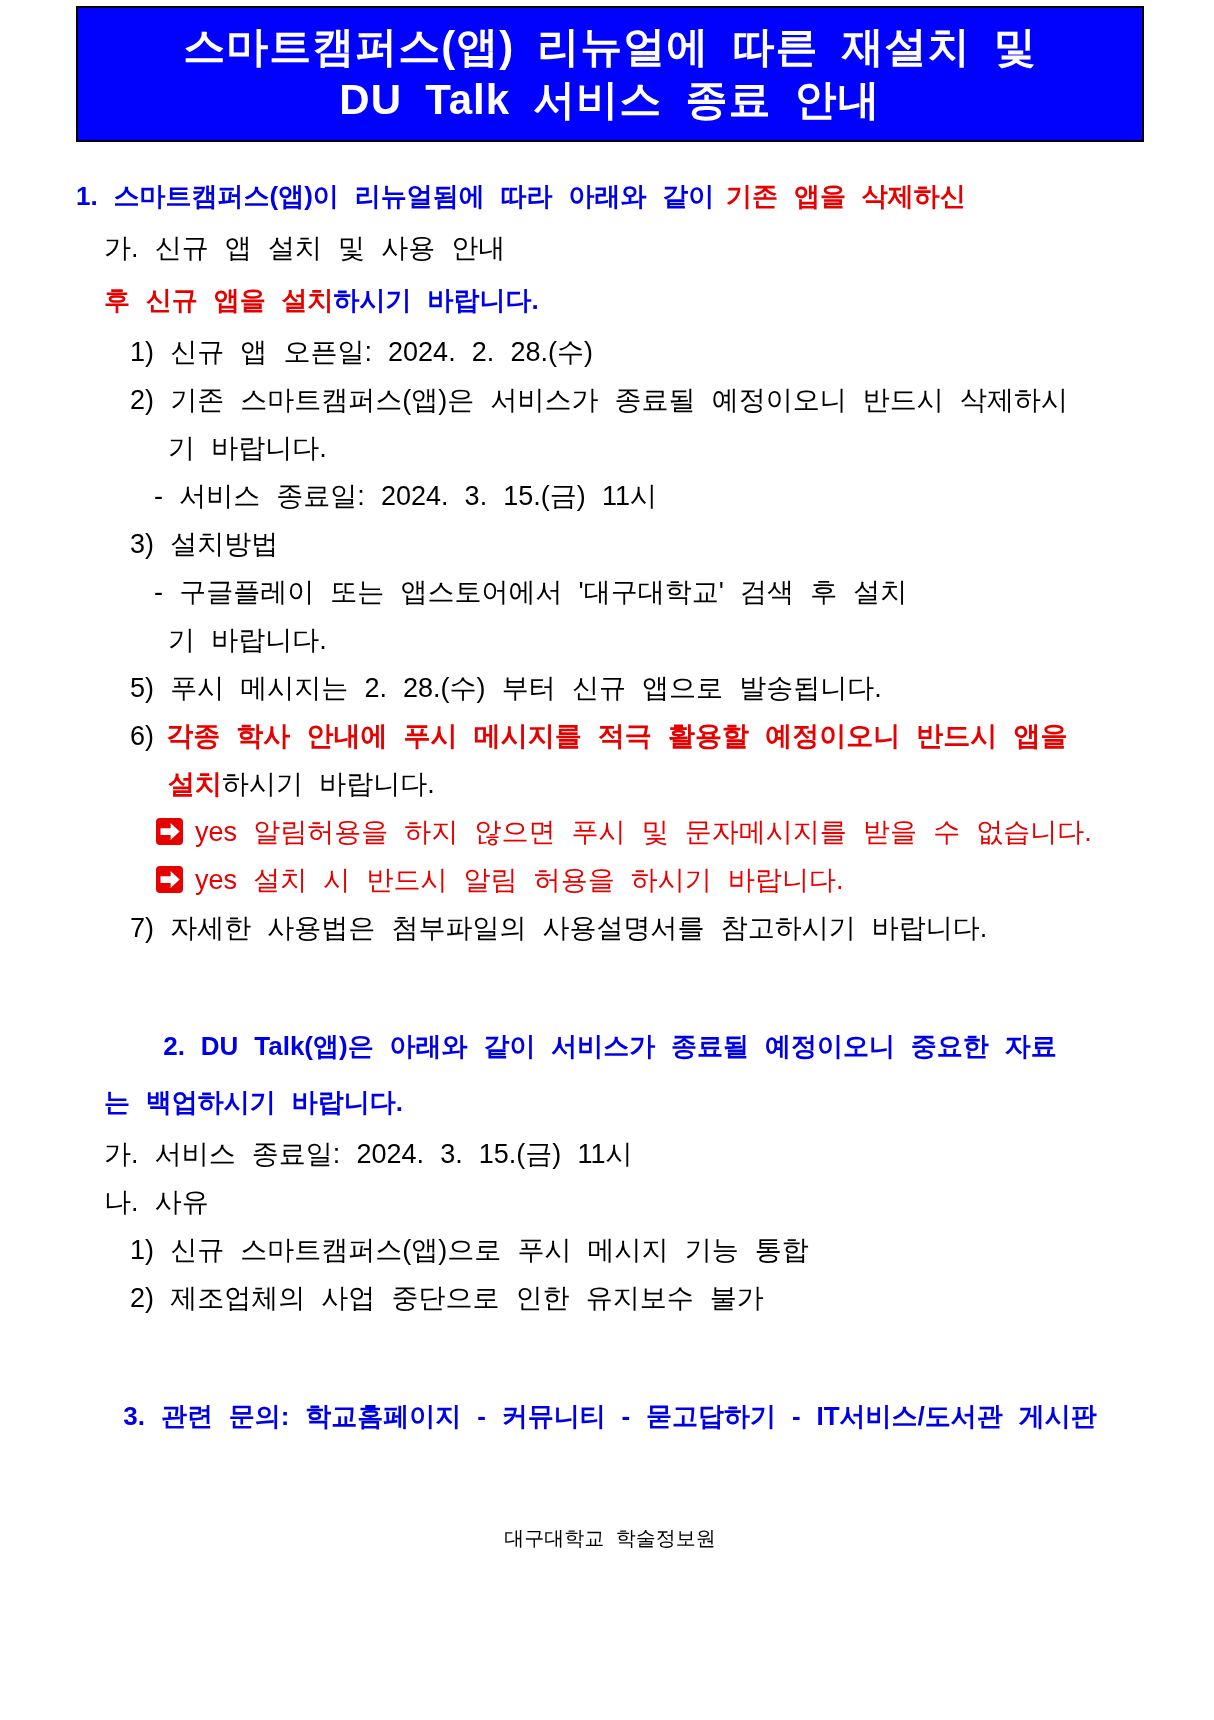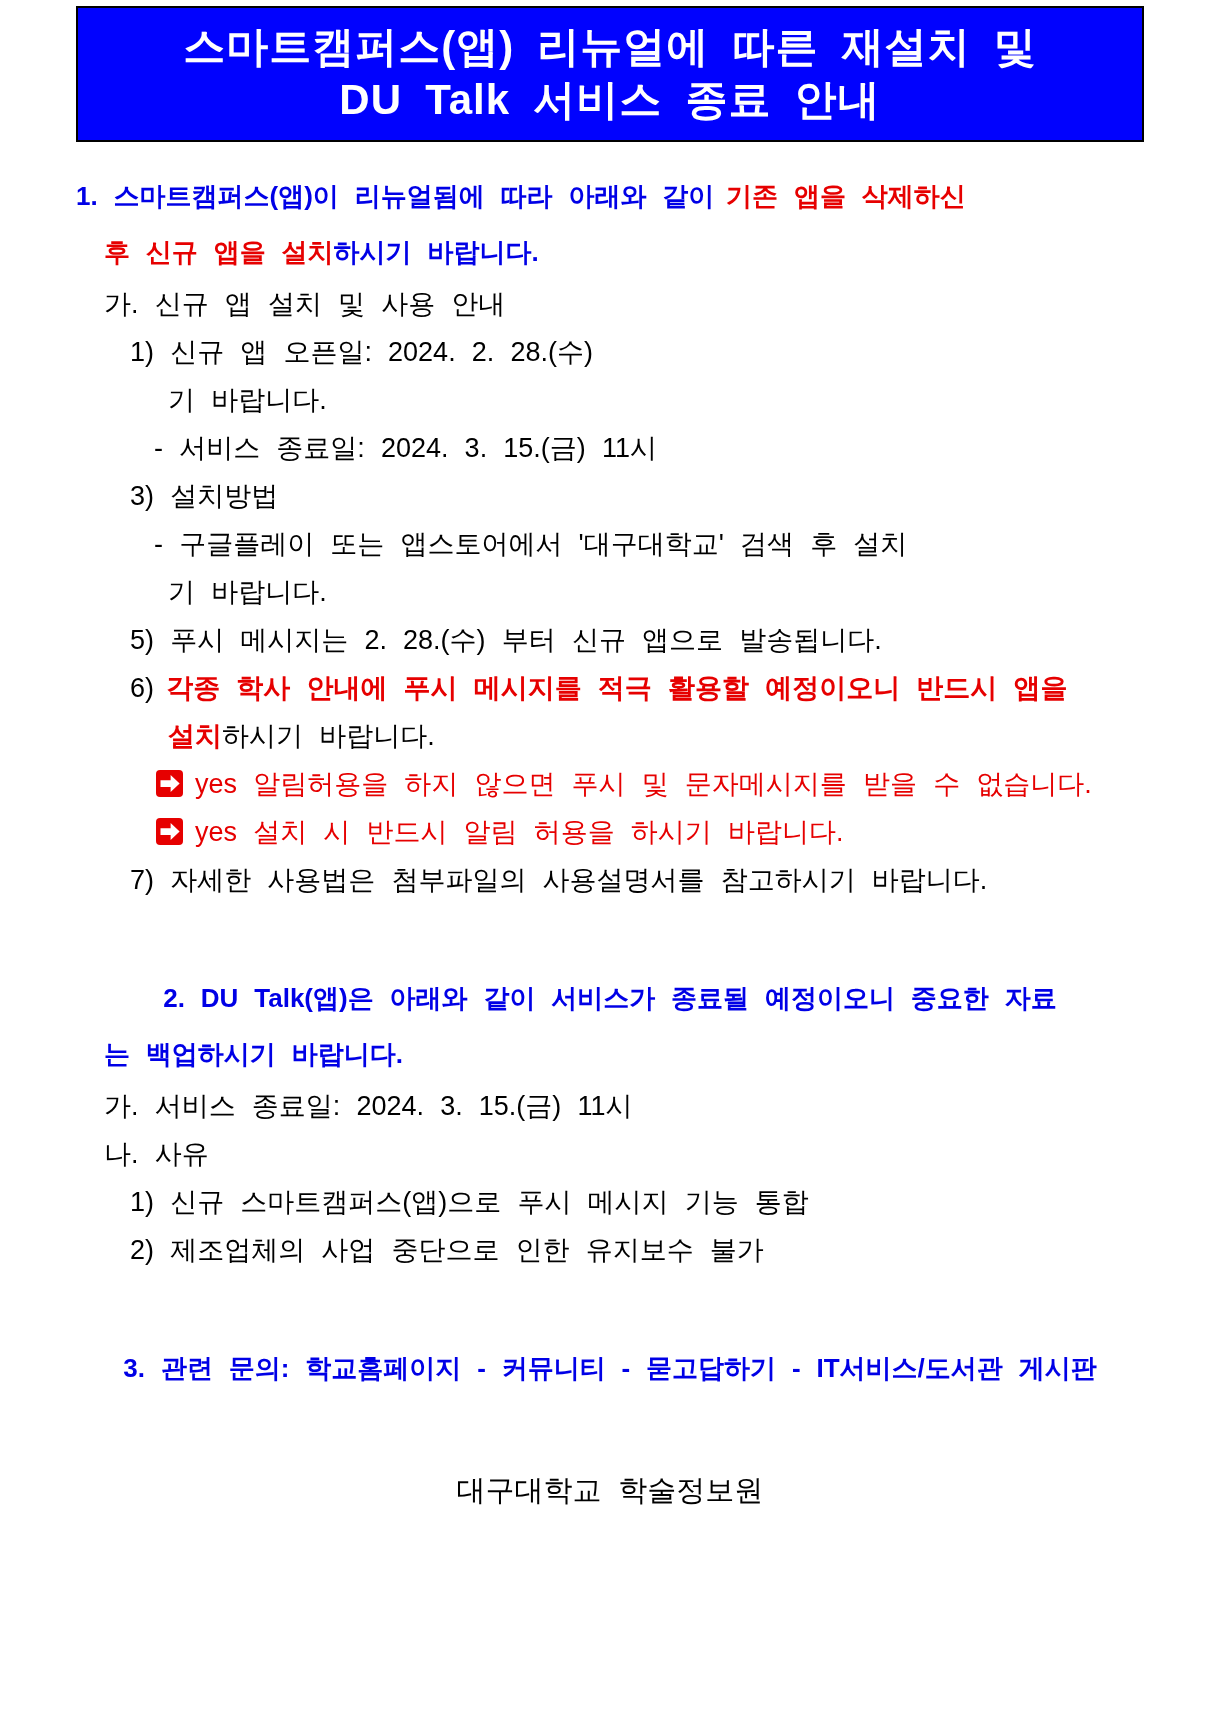--- a/index.html
+++ b/index.html
@@ -30,41 +30,42 @@
   .ind-dash { padding-left:78px; }
   .ind-arrow{ padding-left:80px; }
   .sec-gap  { margin-top:66px;text-align:center; }
   .abullet {
     display:inline-block; width:27px; height:27px;
     background:var(--red,#e60000); border-radius:4px;
     vertical-align:-4px; margin-right:12px; line-height:0;
   }
   .abullet svg { width:27px; height:27px; display:block; }
   .footer {
-    margin-top:70px; text-align:center; font-size:29px;
+    margin-top:70px; text-align:center; font-size:20px;
     line-height:48px; word-spacing:0.3em;
   }
 </style>
 </head>
 <body>
 
 <div class="page">
 
   <div class="header-box">
     <div>스마트캠퍼스(앱) 리뉴얼에 따른 재설치 및</div>
     <div>DU Talk 서비스 종료 안내</div>
   </div>
 
   <div class="content">
 
     <p class="line h"><span class="blue gap-r">1. 스마트캠퍼스(앱)이 리뉴얼됨에 따라 아래와 같이</span><span class="red">기존 앱을 삭제하신</span></p>
+    <p class="line ind-ga">가. 신규 앱 설치 및 사용 안내</p>
+
     <p class="line h ind1"><span class="red">후 신규 앱을 설치</span><span class="blue">하시기 바랍니다.</span></p>
-
-    <p class="line ind-ga">가. 신규 앱 설치 및 사용 안내</p>
     <p class="line ind-num">1) 신규 앱 오픈일: 2024. 2. 28.(수)</p>
+    <p class="line ind-num">2) 기존 스마트캠퍼스(앱)은 서비스가 종료될 예정이오니 반드시 삭제하시</p>
     <p class="line ind-cont">기 바랍니다.</p>
     <p class="line ind-dash">- 서비스 종료일: 2024. 3. 15.(금) 11시</p>
     <p class="line ind-num">3) 설치방법</p>
     <p class="line ind-dash">- 구글플레이 또는 앱스토어에서 '대구대학교' 검색 후 설치</p>
     <p class="line ind-cont">기 바랍니다.</p>
     <p class="line ind-num">5) 푸시 메시지는 2. 28.(수) 부터 신규 앱으로 발송됩니다.</p>
 
     <p class="line ind-num"><span class="gap-r">6)</span><span class="red-bold">각종 학사 안내에 푸시 메시지를 적극 활용할 예정이오니 반드시 앱을</span></p>
     <p class="line ind-cont"><span class="red-bold">설치</span><span>하시기 바랍니다.</span></p>
 

